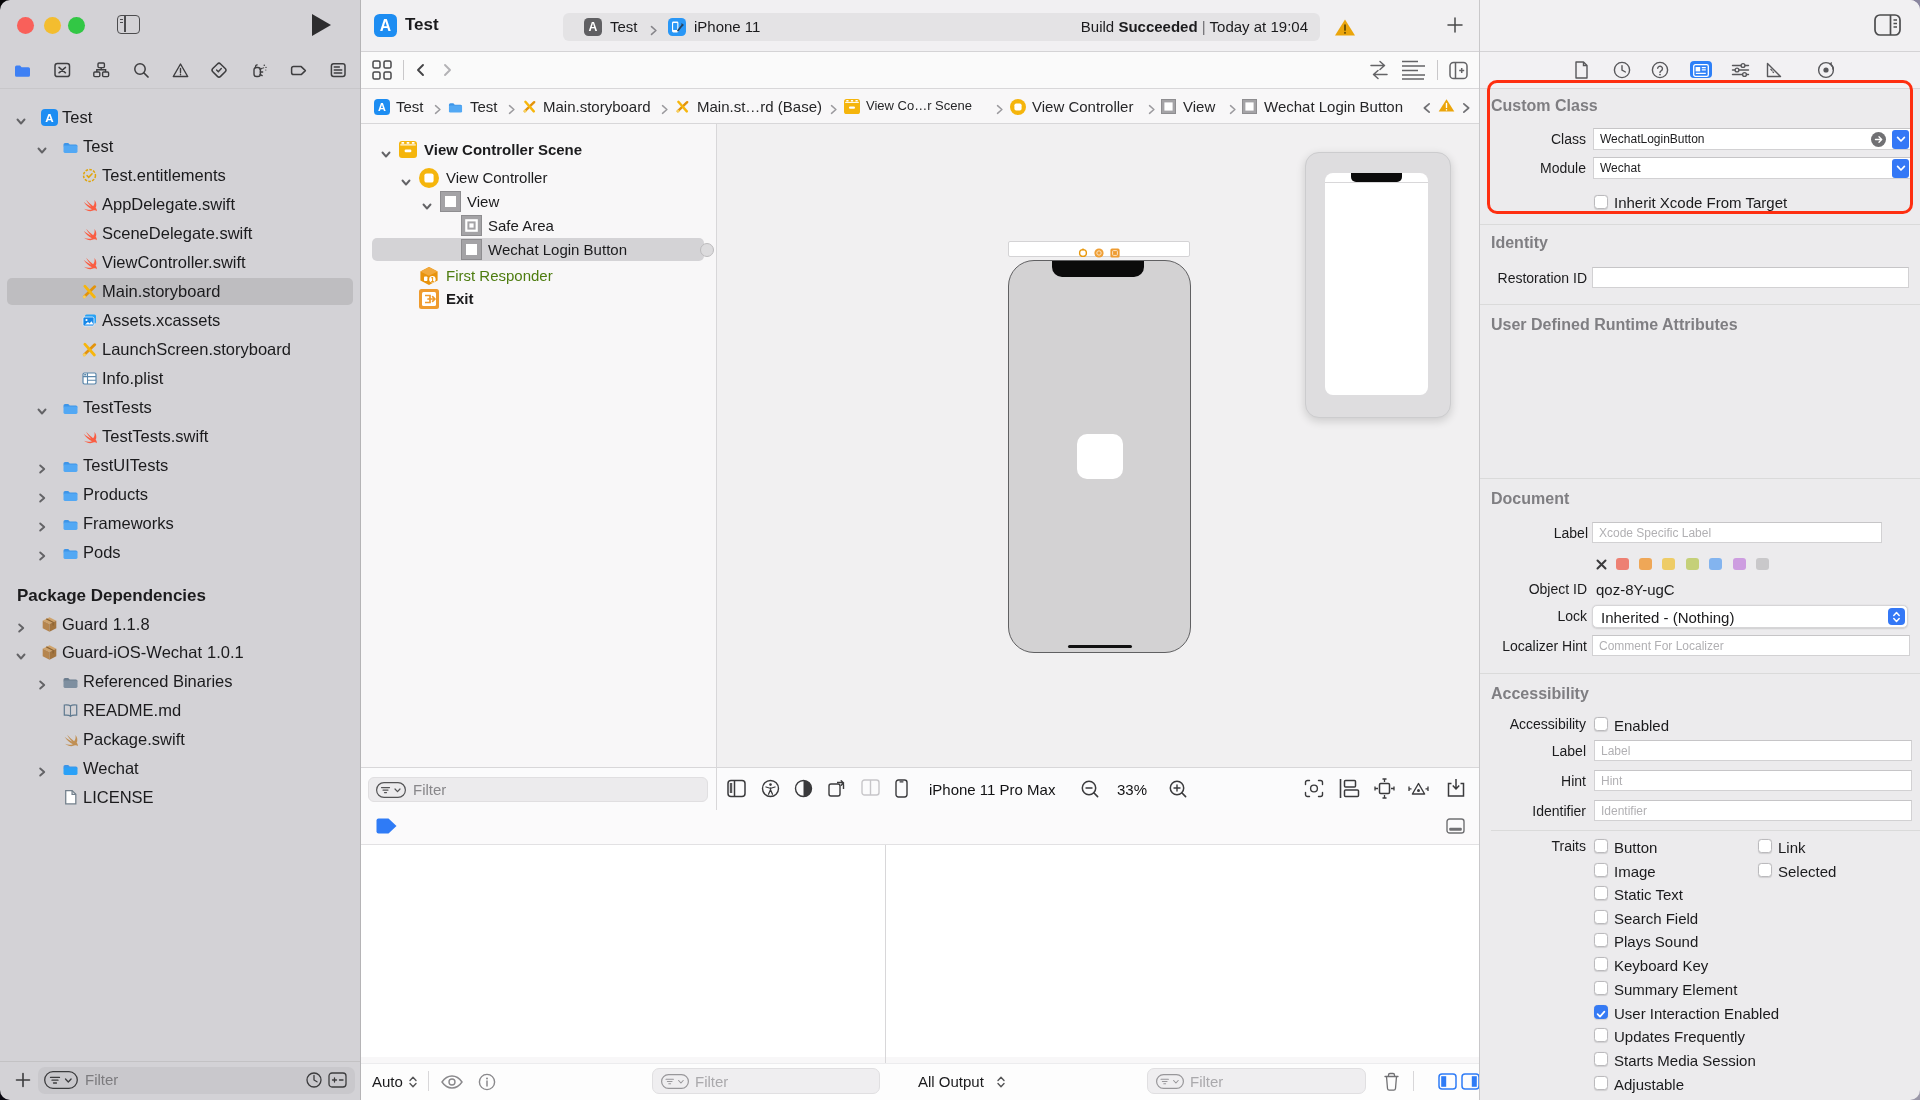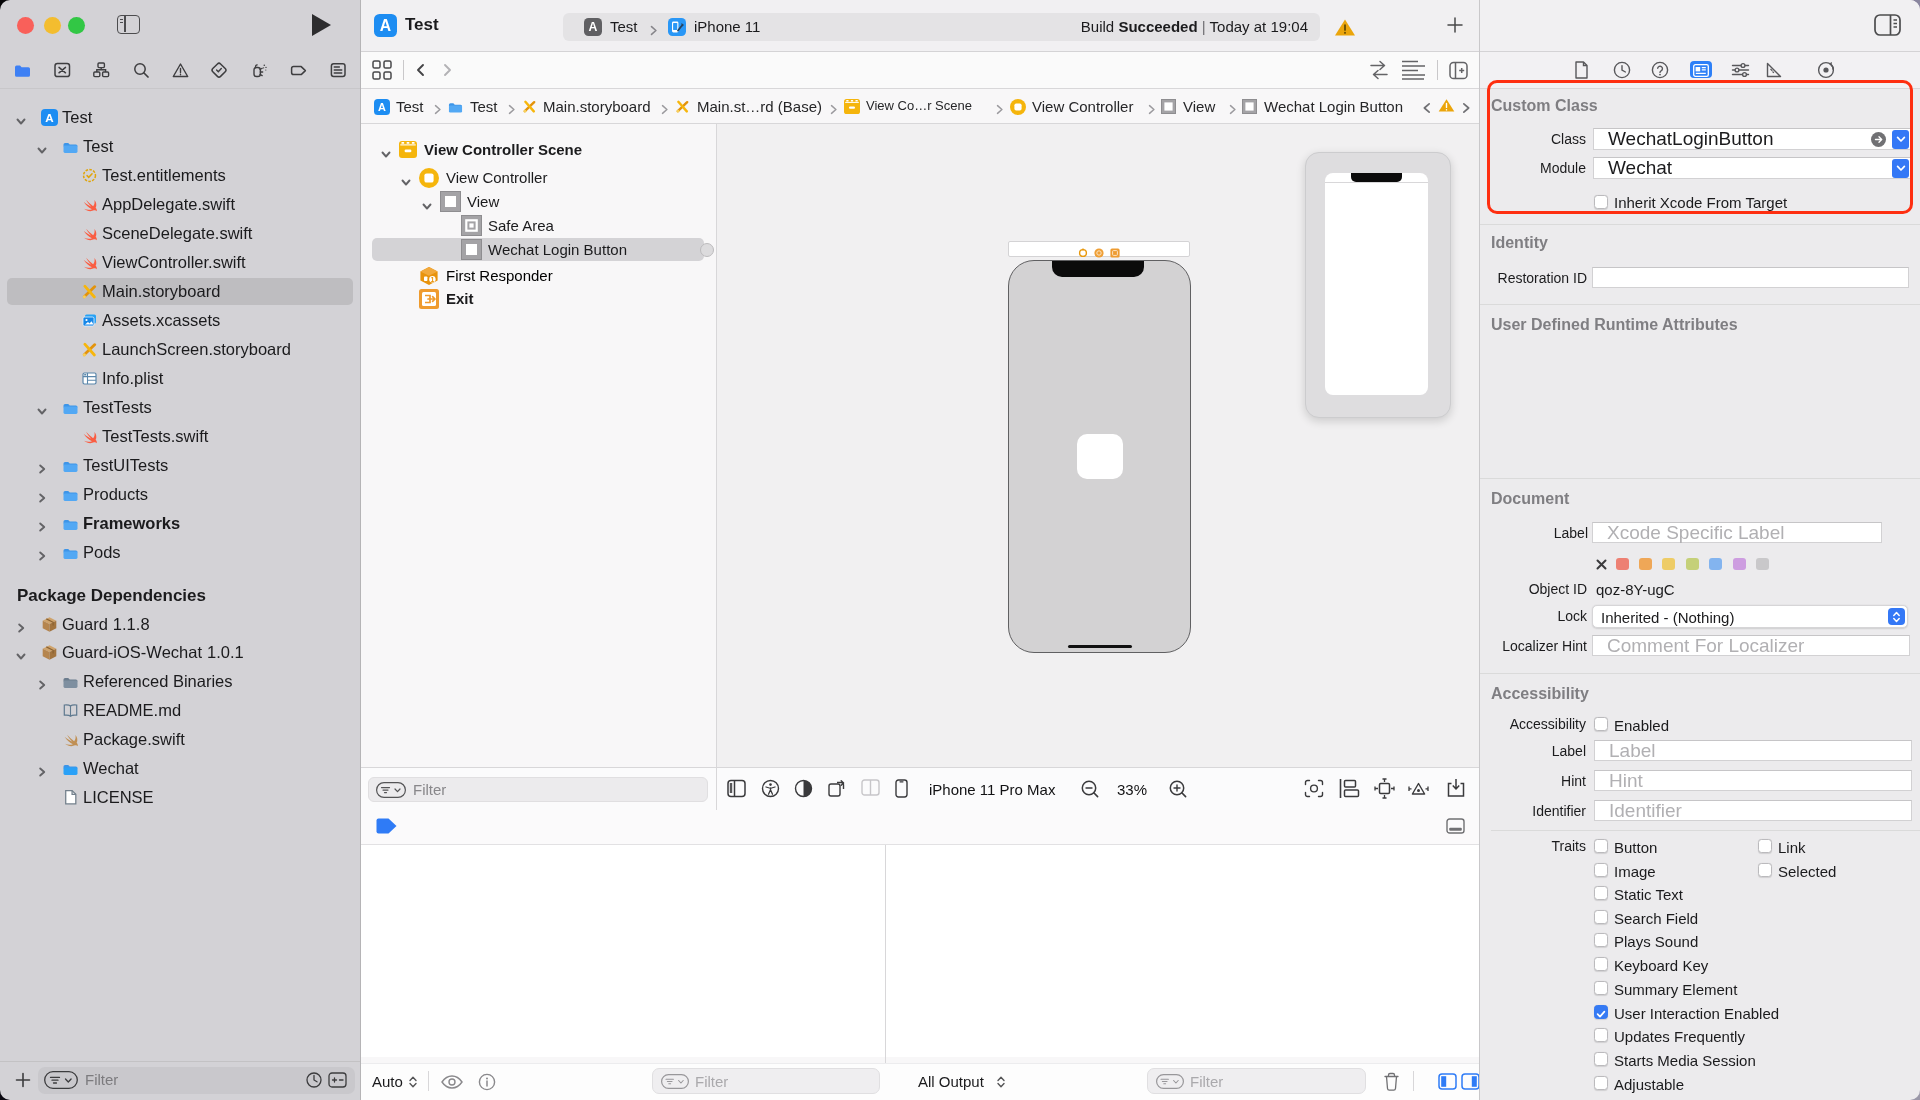--- a/index.html
+++ b/index.html
@@ -7,21 +7,21 @@
 .ab{position:absolute}
 .sidebar{left:0;top:0;width:361px;height:1100px;background:#d3d2d6}
 .main{left:361px;top:0;width:1119px;height:1100px;background:#f8f7f8}
 .insp{left:1480px;top:0;width:440px;height:1100px;background:#ecebed}
 .vline{position:absolute;background:#b5b4b6;width:1px}
 .trow{position:absolute;display:flex;align-items:center;font-size:16.5px;color:#1b1b1d;white-space:nowrap;height:24px}
 .trow .ic{display:flex;align-items:center;justify-content:center;width:18px;height:18px;margin-right:4px}
 .tsel{position:absolute;left:7px;width:346px;height:27px;border-radius:5px;background:#bebdc0}
 .lbl{position:absolute;font-size:14px;color:#1b1b1d;text-align:right;white-space:nowrap}
 .hdr{position:absolute;font-size:16px;font-weight:bold;color:#7f7e82;white-space:nowrap}
-.fld{position:absolute;background:#fff;border:1px solid #d2d1d3;border-top-color:#c6c5c7;font-size:19px;color:#1b1b1d;display:flex;align-items:center;padding:0 14px;white-space:nowrap}
+.fld{position:absolute;background:#fff;border:1px solid #d2d1d3;border-top-color:#c6c5c7;font-size:12px;color:#1b1b1d;display:flex;align-items:center;padding:0 6px;white-space:nowrap}
 .fld .ph{color:#b1b0b3}
 .sep{position:absolute;height:1px;background:#dadada}
 .cb{position:absolute;width:14px;height:14px;background:#fff;border:1px solid #bbbabd;border-radius:3.5px;box-shadow:0 0.5px 1px rgba(0,0,0,.12)}
 .cb.on{background:#357af4;border-color:#357af4}
 .cblbl{position:absolute;font-size:15px;color:#1b1b1d;white-space:nowrap}
 </style></head><body>
 <div class="win">
     <div class="ab sidebar">
       <div class="ab" style="left:17px;top:17px;width:17px;height:17px;border-radius:50%;background:#f9605a"></div>
       <div class="ab" style="left:44px;top:17px;width:17px;height:17px;border-radius:50%;background:#f3bd2f"></div>
@@ -223,21 +223,21 @@
       <div class="ab" style="left:37px;top:518px"><svg width="10" height="10" viewBox="0 0 10 10" style="">
           <path d="M3.2 1.5 L7.199999999999999 5.0 L3.2 8.5" fill="none" stroke="#636366" stroke-width="1.9" stroke-linecap="round" stroke-linejoin="round"></path>
         </svg></div>
       <div class="trow" style="left:61px;top:511px">
         <span class="ic">
           <svg width="16" height="13" viewBox="0 0 16 13" style="width:17px">
             <path d="M1 4.6 q0-1.6 1.6-1.6 h3.1 l1.5 1.5 h6.2 q1.6 0 1.6 1.6 v0.4 h-14 z" fill="#3d95e8"></path>
             <rect x="1" y="5.4" width="14" height="7.6" rx="1.4" fill="#52a8f4"></rect>
           </svg>
         </span>
-        <span style="font-weight:bold">Frameworks</span>
+        <span style="font-weight:normal">Frameworks</span>
       </div>
       <div class="ab" style="left:37px;top:547px"><svg width="10" height="10" viewBox="0 0 10 10" style="">
           <path d="M3.2 1.5 L7.199999999999999 5.0 L3.2 8.5" fill="none" stroke="#636366" stroke-width="1.9" stroke-linecap="round" stroke-linejoin="round"></path>
         </svg></div>
       <div class="trow" style="left:61px;top:540px">
         <span class="ic">
           <svg width="16" height="13" viewBox="0 0 16 13" style="width:17px">
             <path d="M1 4.6 q0-1.6 1.6-1.6 h3.1 l1.5 1.5 h6.2 q1.6 0 1.6 1.6 v0.4 h-14 z" fill="#3d95e8"></path>
             <rect x="1" y="5.4" width="14" height="7.6" rx="1.4" fill="#52a8f4"></rect>
           </svg>
@@ -534,21 +534,21 @@
           <rect x="5" y="5" width="11" height="11" fill="#fff"></rect>
         </svg></div>
       <div class="ab" style="left:127px;top:241px;font-size:15px;font-weight:normal;color:#1b1b1d;white-space:nowrap">Wechat Login Button</div>
       <div class="ab" style="left:58px;top:266px"><svg width="20" height="20" viewBox="0 0 20 20" style="">
           <path d="M10 1 L18.6 5.4 V14.6 L10 19 L1.4 14.6 V5.4 z" fill="#e8930c"></path>
           <path d="M10 1 L18.6 5.4 L10 9.8 L1.4 5.4 z" fill="#f2a93c"></path>
           <circle cx="13.4" cy="13.2" r="3.2" fill="#fff"></circle>
           <text x="13.4" y="15.6" font-size="7" font-weight="bold" fill="#e8930c" text-anchor="middle" font-family="Liberation Sans">1</text>
           <rect x="5" y="10.5" width="3.4" height="4.6" rx="0.8" fill="#fff"></rect>
         </svg></div>
-      <div class="ab" style="left:85px;top:267px;font-size:15px;font-weight:normal;color:#000000;white-space:nowrap">First Responder</div>
+      <div class="ab" style="left:85px;top:267px;font-size:15px;font-weight:normal;color:#4d7c0f;white-space:nowrap">First Responder</div>
       <div class="ab" style="left:58px;top:289px"><svg width="20" height="20" viewBox="0 0 20 20" style="">
           <rect width="20" height="20" rx="2.5" fill="#ef9b2e"></rect>
           <rect x="3" y="3" width="14" height="14" rx="1.5" fill="#fff"></rect>
           <path d="M6 6.5 h5 v7 h-5" fill="none" stroke="#ef9b2e" stroke-width="1.7"></path>
           <path d="M9 10 h7 M13.6 7.6 L16 10 L13.6 12.4" fill="none" stroke="#ef9b2e" stroke-width="1.7" stroke-linecap="round" stroke-linejoin="round"></path>
         </svg></div>
       <div class="ab" style="left:85px;top:290px;font-size:15px;font-weight:bold;color:#1b1b1d;white-space:nowrap">Exit</div>
       <div class="ab" style="left:356px;top:124px;width:763px;height:643px;background:#f1f0f1"></div>
       <div class="ab" style="left:339px;top:243px;width:14px;height:14px;border-radius:50%;background:#dcdbdd;border:1px solid #bcbbbd"></div>
       <div class="ab" style="left:647px;top:241px;width:182px;height:16px;background:#fff;border:1px solid #d4d3d5;border-radius:2px"></div>

